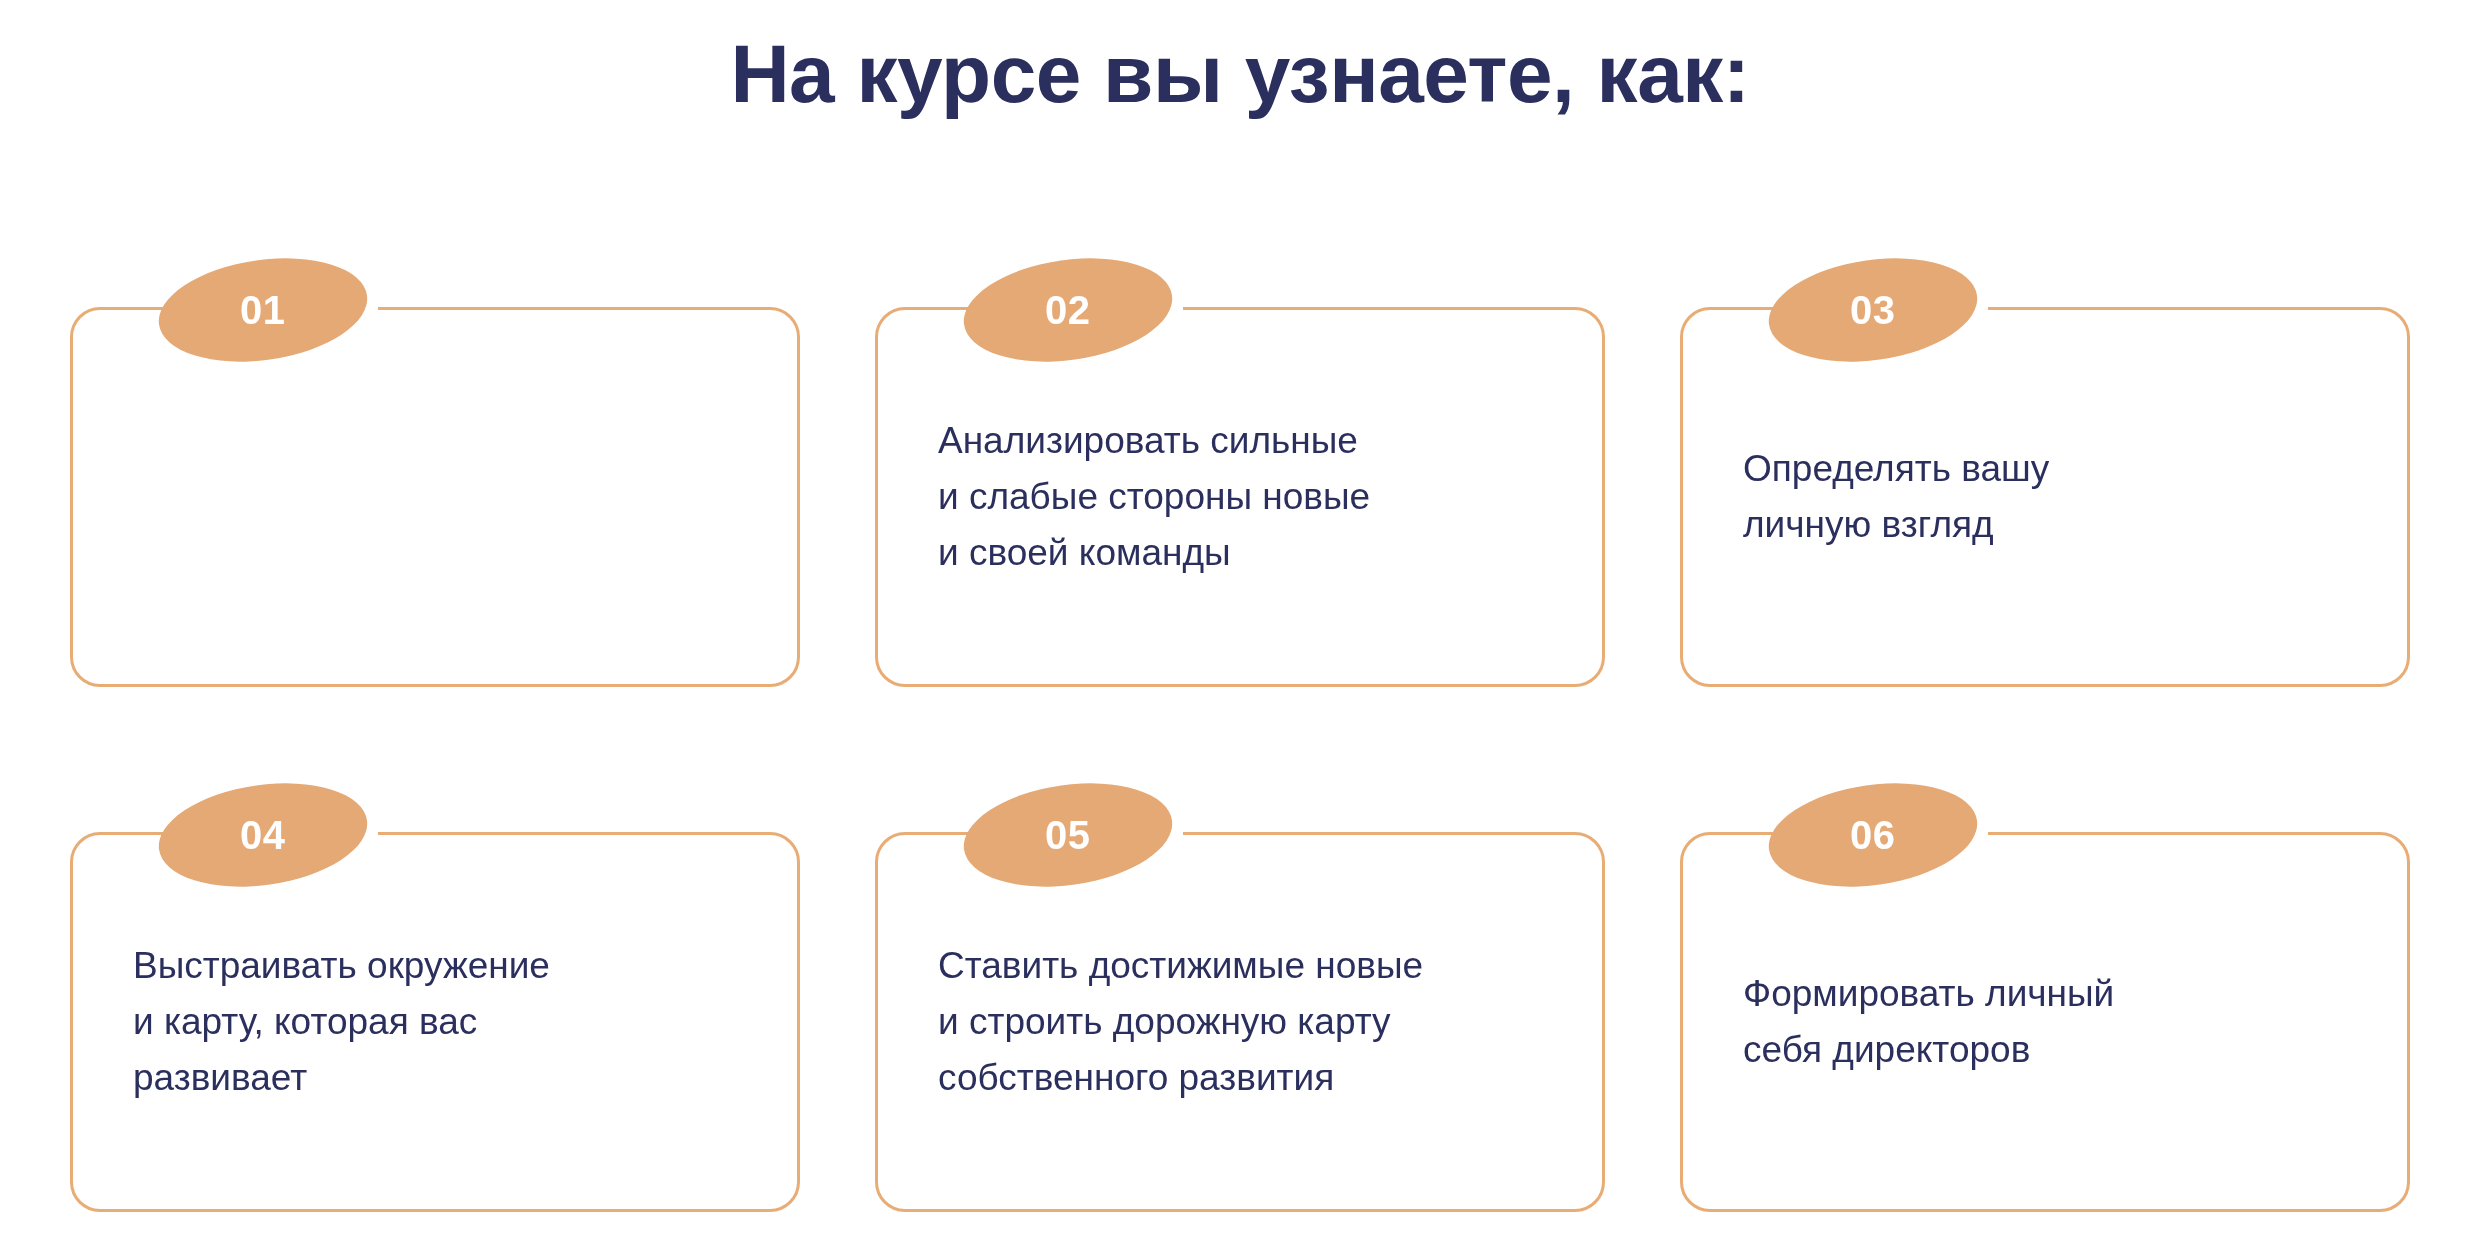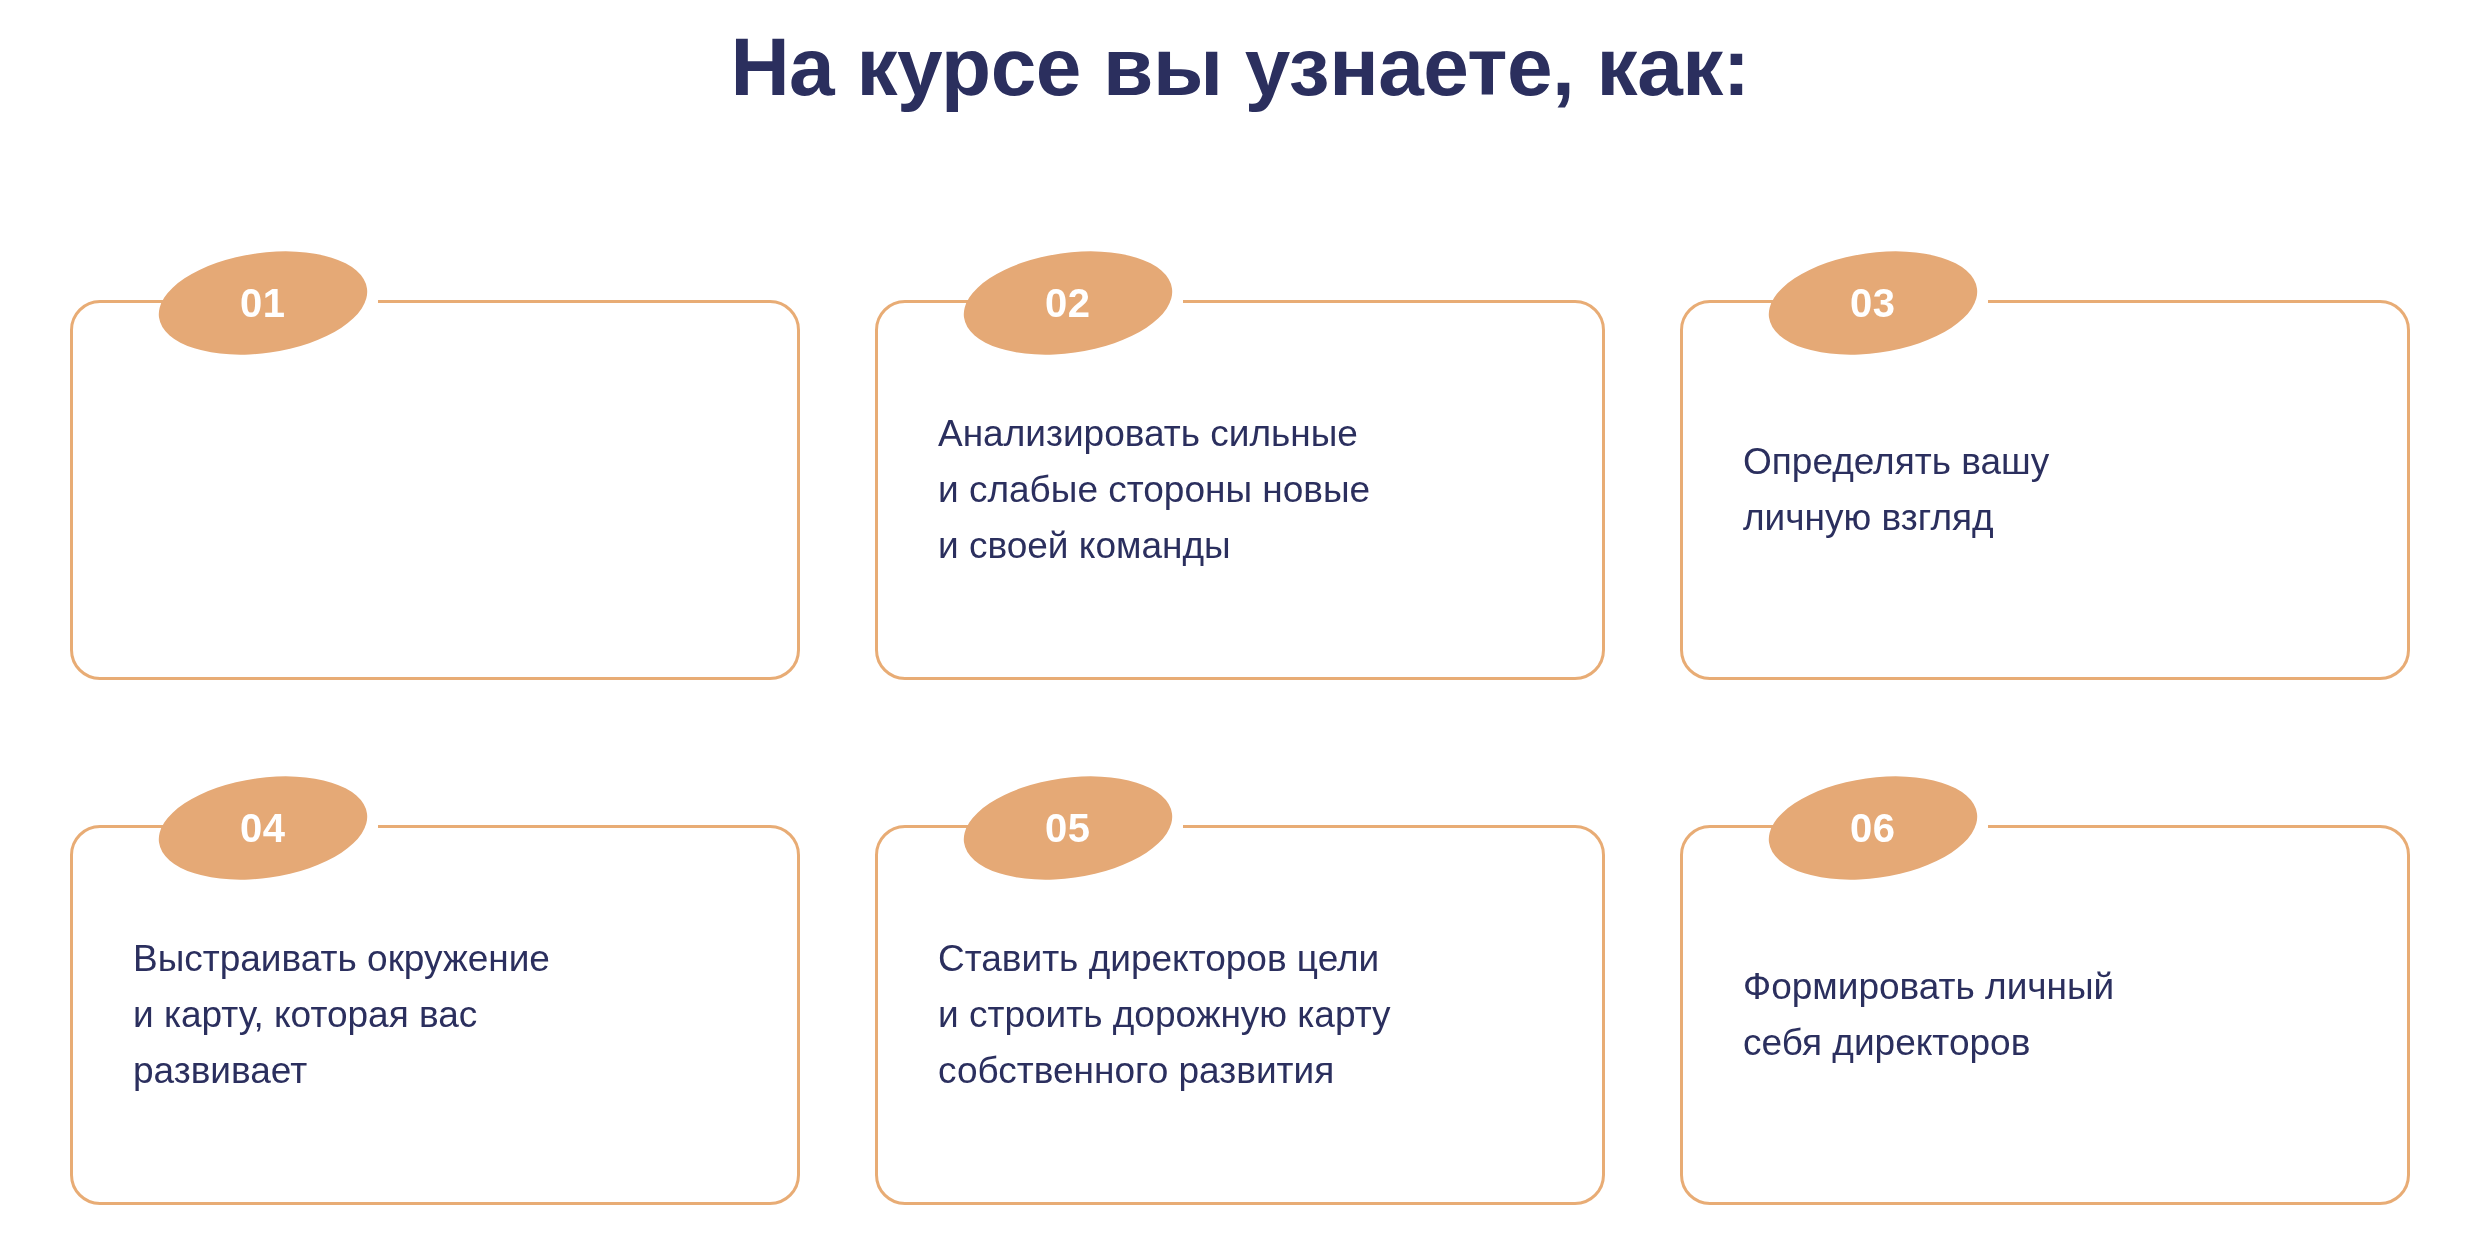--- a/index.html
+++ b/index.html
@@ -20,21 +20,21 @@
     height: 1252px;
     box-sizing: border-box;
   }
 
   .page-title {
     text-align: center;
     color: #2b2f5e;
     font-size: 82px;
     font-weight: bold;
     letter-spacing: -0.5px;
-    margin: 0;
+    margin: 7px;
     padding-top: 20px;
     line-height: 1.15;
   }
 
   .cards-grid {
     position: absolute;
     left: 70px;
     top: 300px;
     width: 2340px;
     display: grid;
@@ -139,21 +139,21 @@
       </div>
       <div class="card-text">Выстраивать окружение
 и карту, которая вас
 развивает</div>
     </div>
 
     <div class="card t-center">
       <div class="badge">
         <span class="badge-label">05</span>
       </div>
-      <div class="card-text">Ставить директоров цели
+      <div class="card-text">Ставить достижимые новые
 и строить дорожную карту
 собственного развития</div>
     </div>
 
     <div class="card t-center">
       <div class="badge">
         <span class="badge-label">06</span>
       </div>
       <div class="card-text">Формировать личный
 себя директоров</div>

